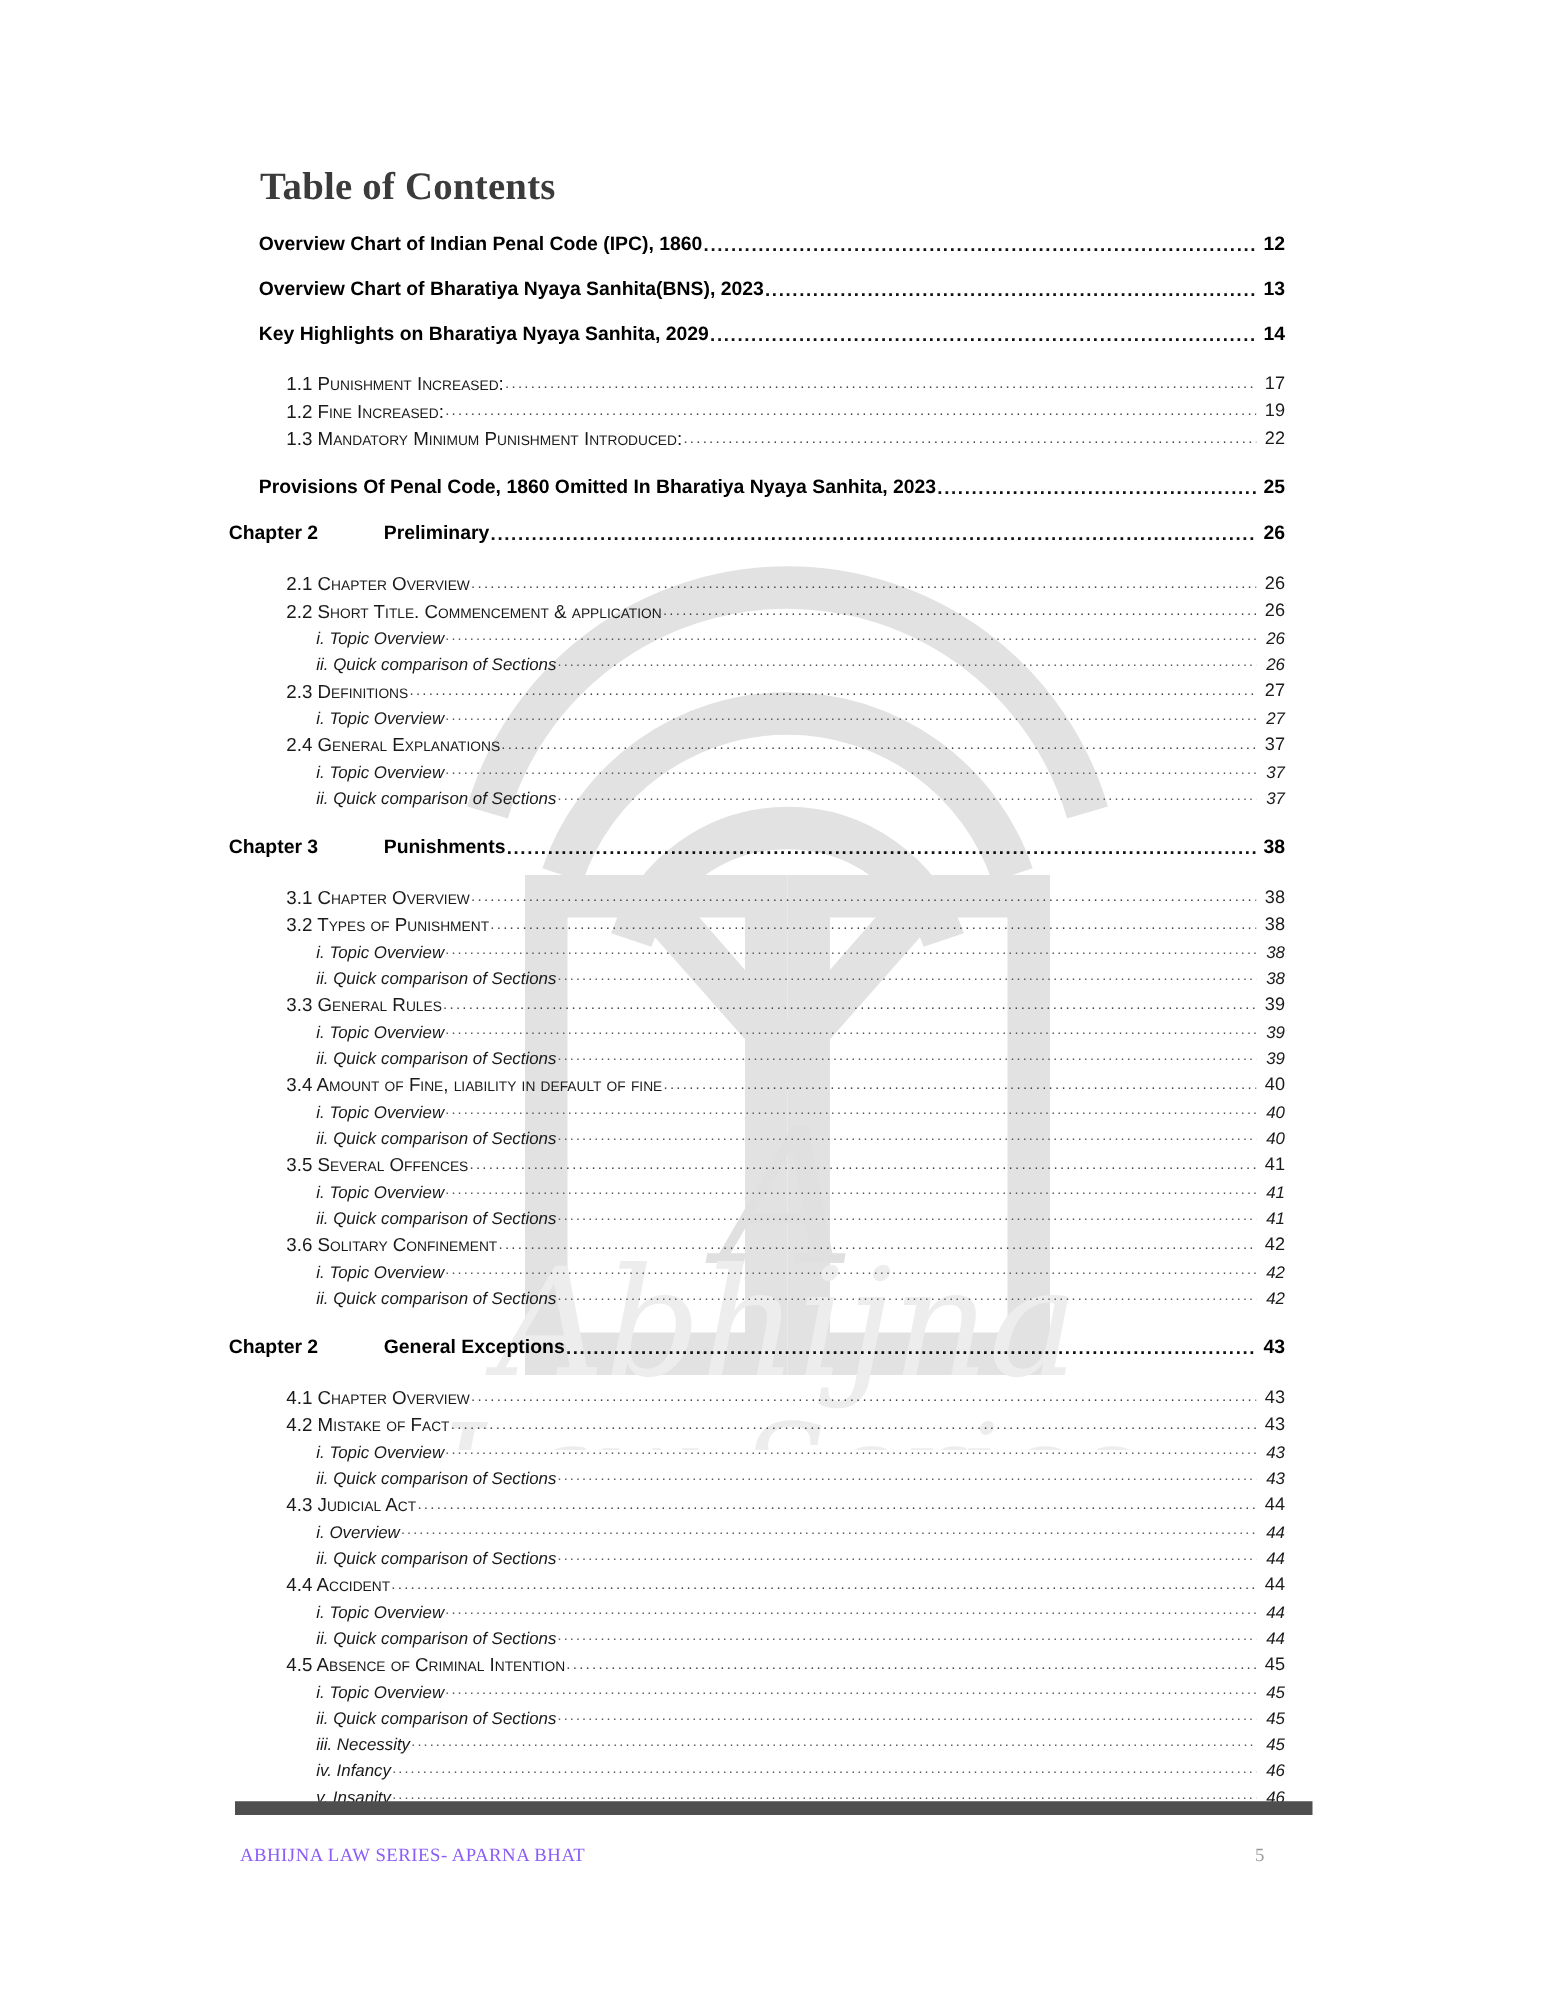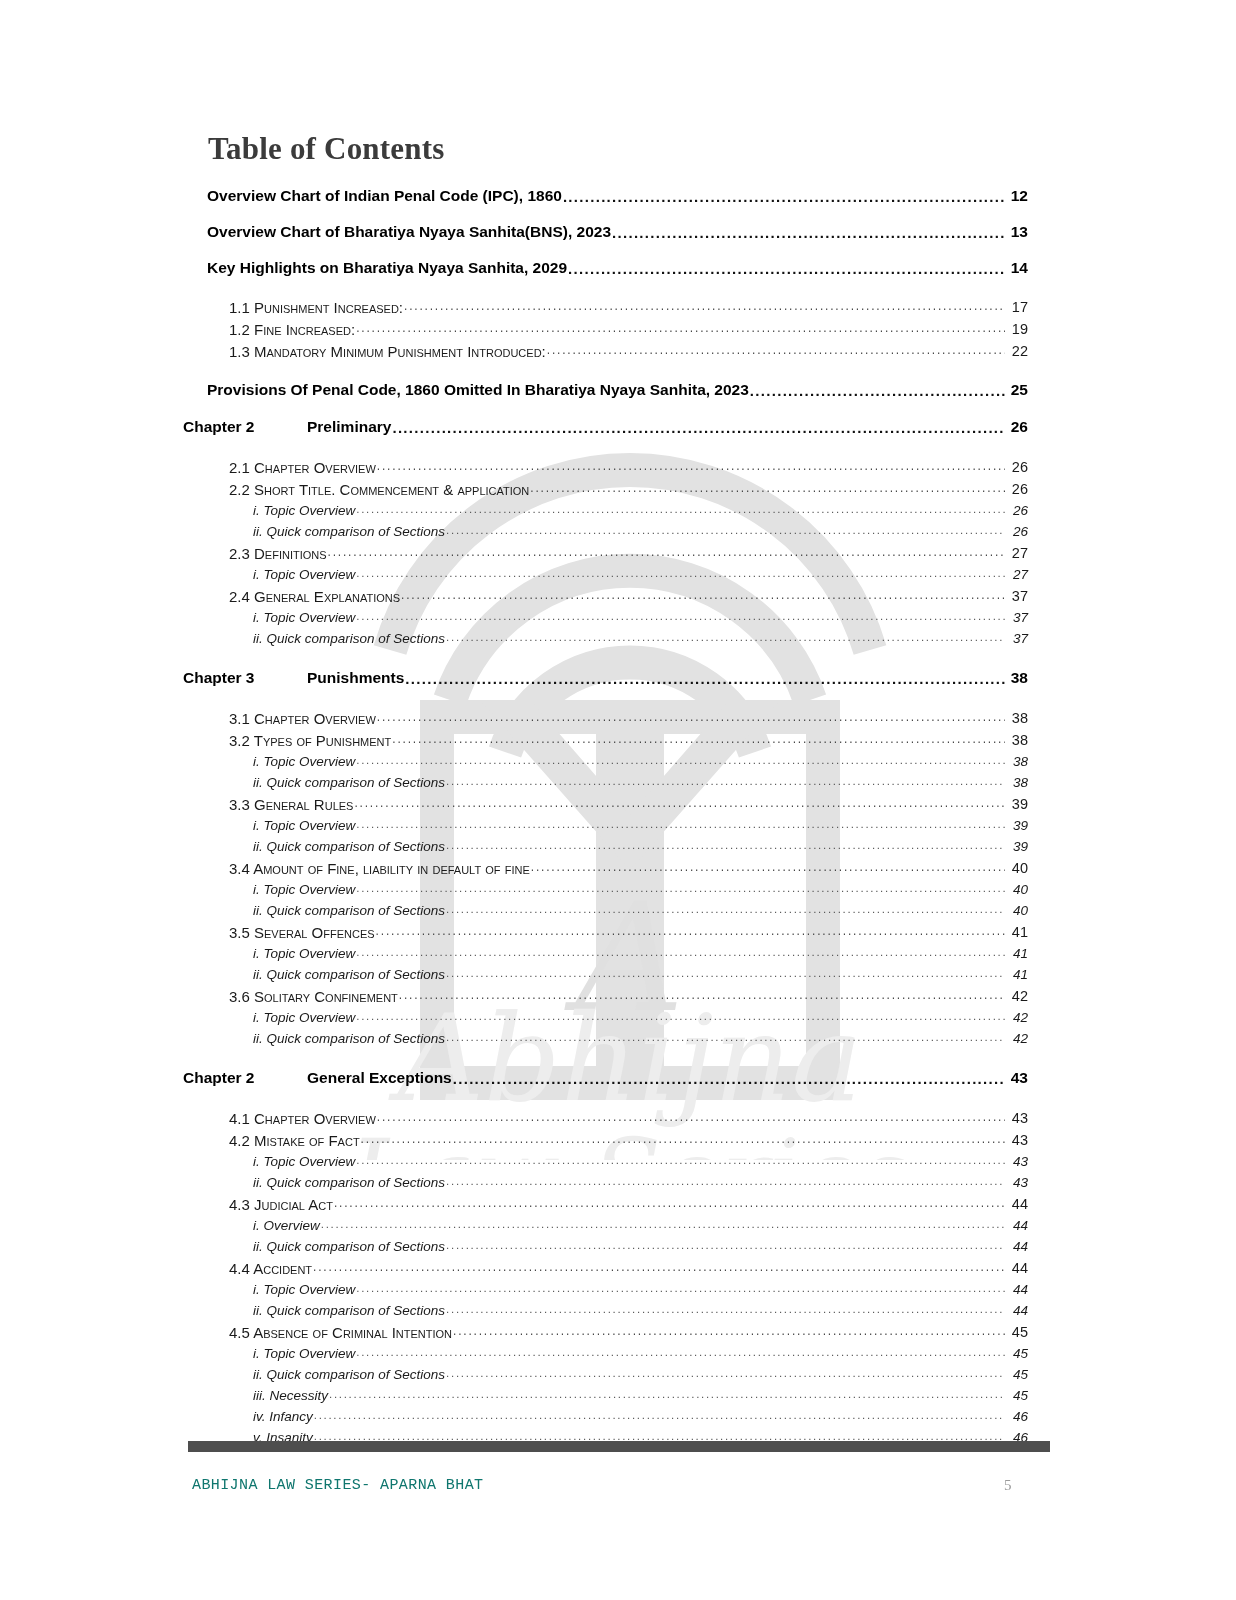--- a/index.html
+++ b/index.html
@@ -151,23 +151,23 @@
     top: 1441px;
     width: 862px;
     height: 11px;
     background: #4e4e4e;
     z-index: 3;
   }
   .footer-text {
     position: absolute;
     left: 192px;
     top: 1477px;
-    font-family: Liberation Mono, monospace;
+    font-family: Liberation Serif, serif;
     font-size: 15px;
-    color: #0f766e;
+    color: #8b5cf6;
     letter-spacing: 0.4px;
     white-space: nowrap;
     z-index: 3;
   }
   .footer-page {
     position: absolute;
     left: 1004px;
     top: 1477px;
     font-family: "Liberation Serif", serif;
     font-size: 15px;

